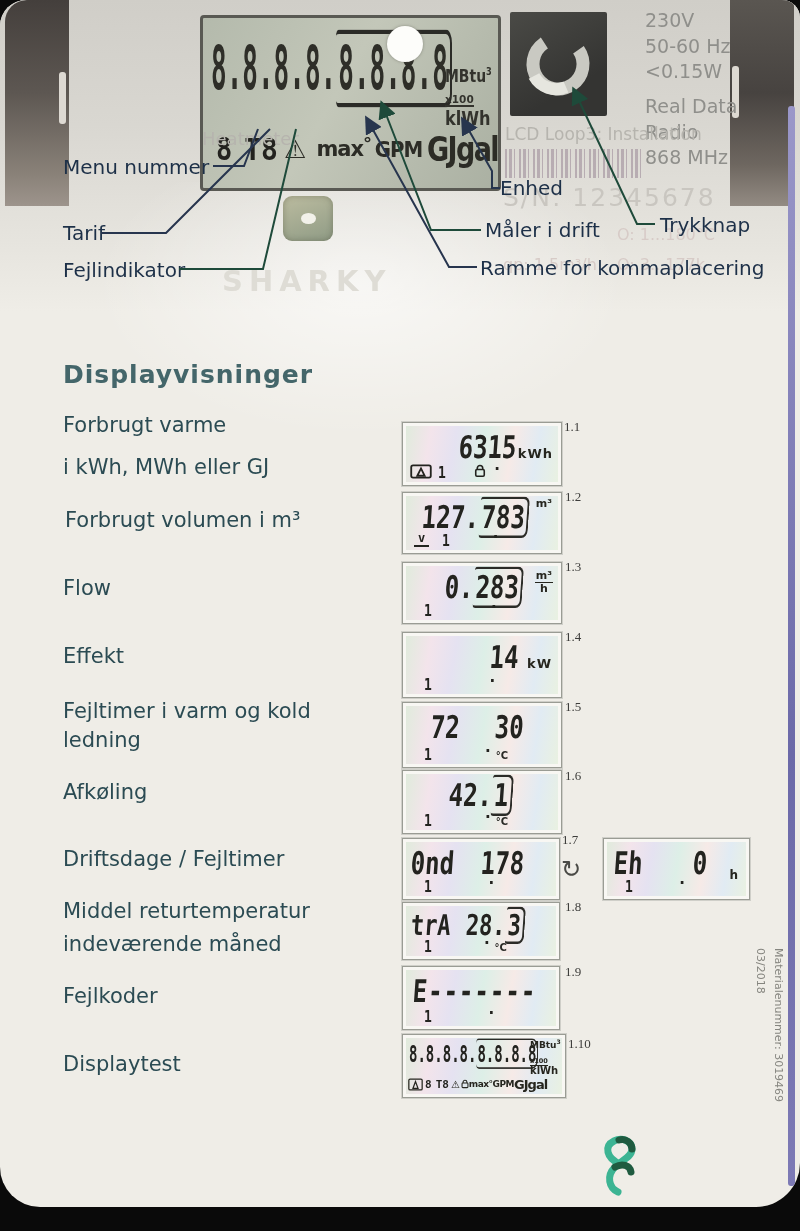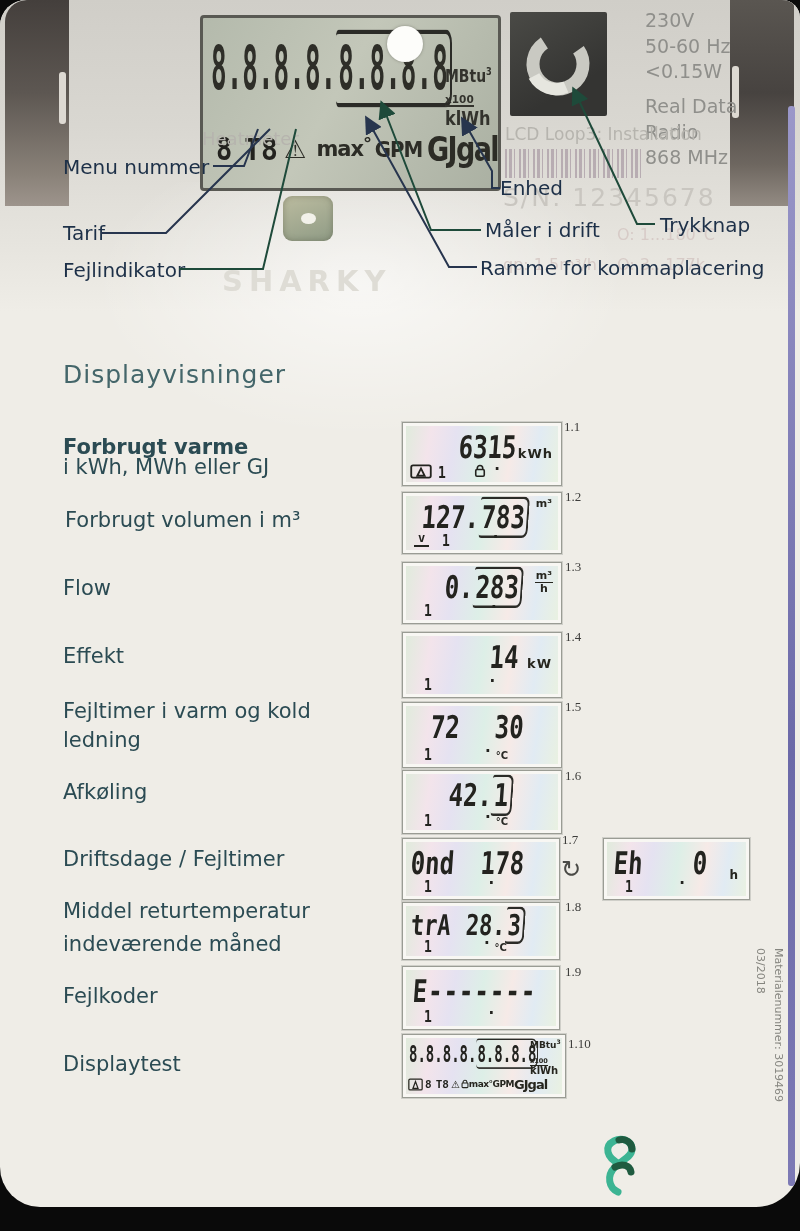--- a/index.html
+++ b/index.html
@@ -143,23 +143,23 @@
       <polyline points="213,166 244,166 258,129" fill="none" stroke="#27354e" stroke-width="2"></polyline>
       <polyline points="101,233 166,233 270,129" fill="none" stroke="#27354e" stroke-width="2"></polyline>
       <polyline points="179,269 263,269 296,129" fill="none" stroke="#1e4a3a" stroke-width="2"></polyline>
       <polyline points="500,188 492,188 492,171 463,120" fill="none" stroke="#27354e" stroke-width="2" marker-end="url(#an)"></polyline>
       <polyline points="481,230 431,230 382,104" fill="none" stroke="#1e4a3a" stroke-width="2" marker-end="url(#ag)"></polyline>
       <polyline points="477,267 449,267 367,119" fill="none" stroke="#27354e" stroke-width="2" marker-end="url(#an)"></polyline>
       <polyline points="655,224 637,224 574,90" fill="none" stroke="#1e4a3a" stroke-width="2" marker-end="url(#ag)"></polyline>
     </svg>
   </div>
 
-  <div class="abs" style="left:63px;top:360px;font-size:25px;font-weight:normal;letter-spacing:1px;color:#44666a;">Displayvisninger</div>
-
-  <div class="rowlabel" style="left:63px;top:435px;font-weight:bold;">Forbrugt varme</div>
+  <div class="abs" style="left:63px;top:360px;font-size:25px;font-weight:bold;letter-spacing:1px;color:#44666a;">Displayvisninger</div>
+
+  <div class="rowlabel" style="left:63px;top:413px;">Forbrugt varme</div>
   <div class="rowlabel" style="left:63px;top:455px;">i kWh, MWh eller GJ</div>
   <div class="lcd" style="left:402px;top:422px;width:158px;height:62px;">
     <div class="lcd-in">
       <div class="val seg" style="right:40px;">6315</div>
       <span class="unit" style="right:5px;top:20px;font-size:13px;letter-spacing:1px;">kWh</span>
       <svg class="abs" style="left:4px;bottom:3px;" width="22" height="15" viewBox="0 0 36 24">
         <rect x="2" y="2" width="32" height="20" rx="3" fill="none" stroke="#23231f" stroke-width="3"></rect>
         <path d="M12 19 L18 7 L24 19 Z" fill="none" stroke="#23231f" stroke-width="3"></path>
       </svg>
       <span class="menu seg" style="left:32px;">1</span>

